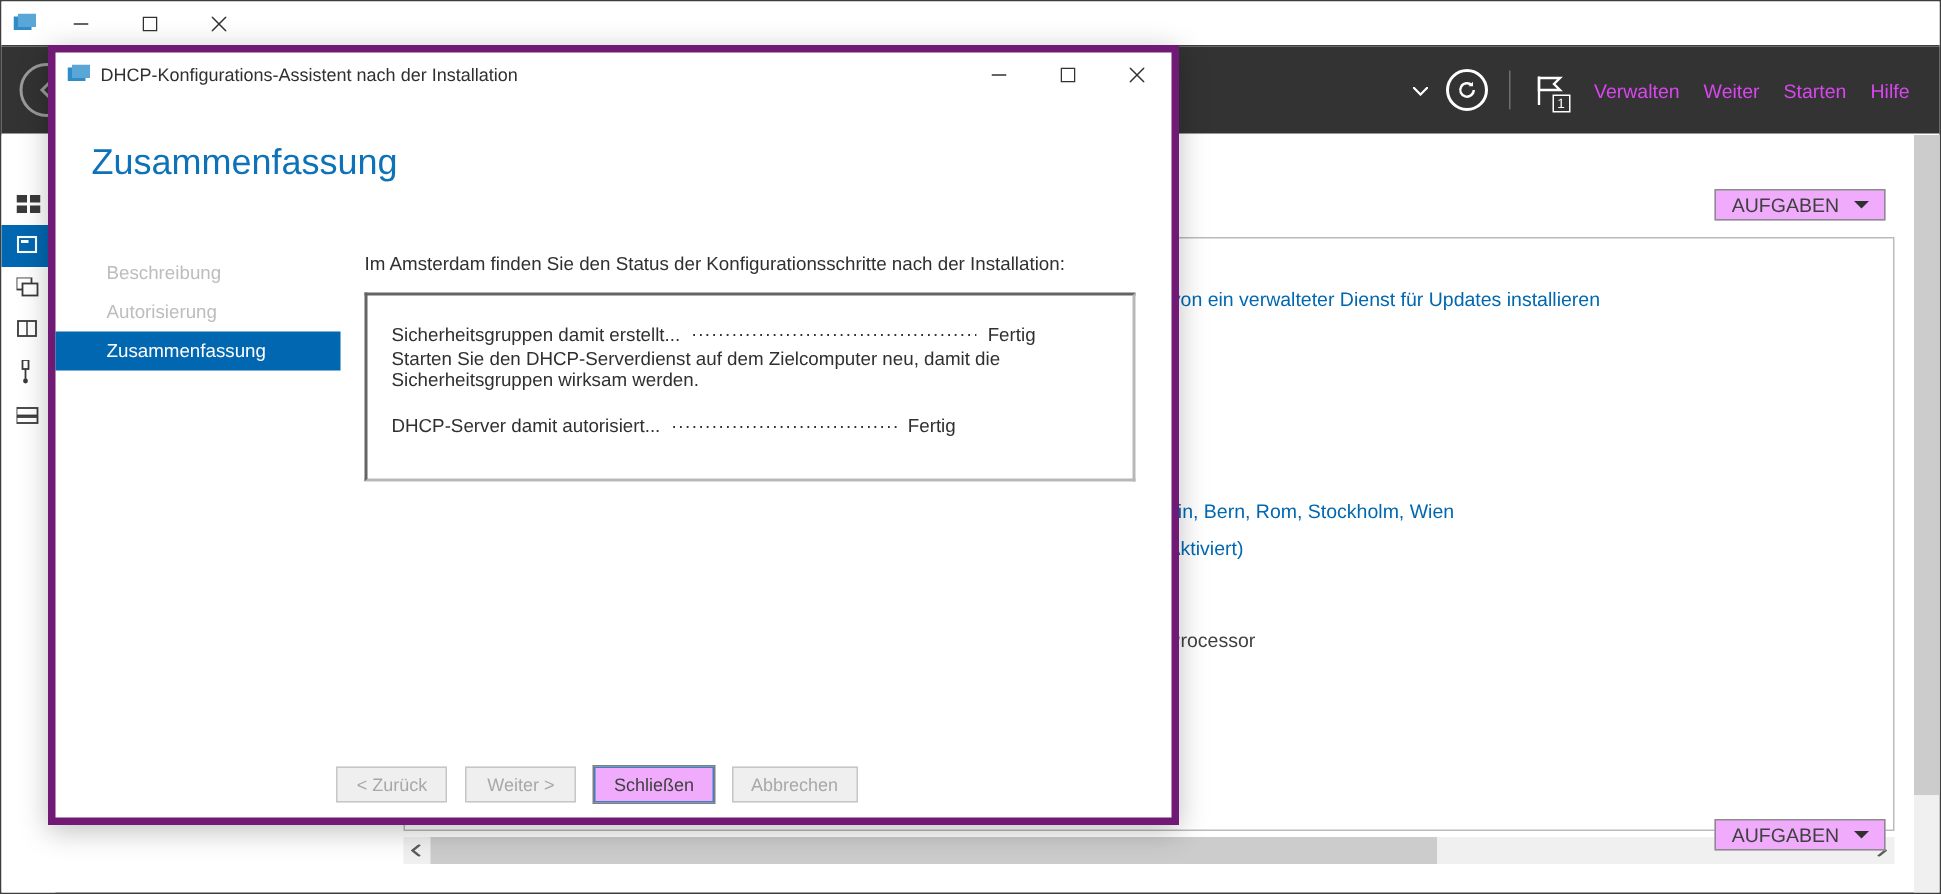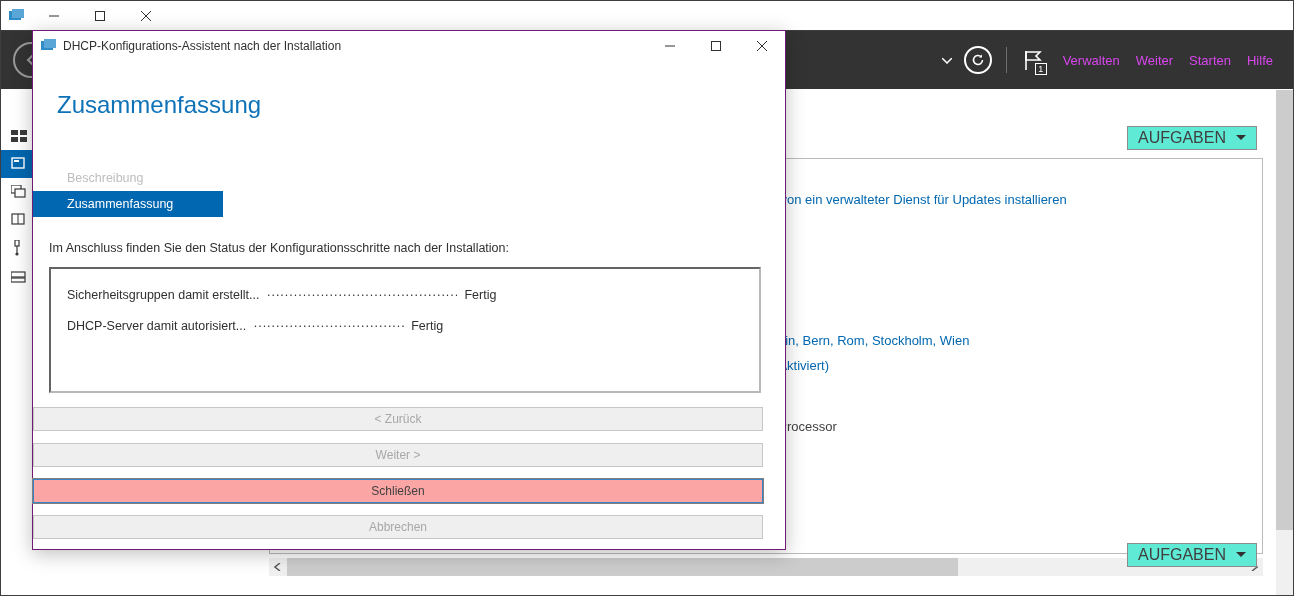--- a/index.html
+++ b/index.html
@@ -27,62 +27,62 @@
 
   
   .content { position:absolute; left:0; top:89px; right:0; bottom:0; display:flex; }
   .left-icons { width:36px; background:#fff; border-right:0; padding-top:32px; }
   .left-icons .ic { height:28px; display:flex; align-items:center; justify-content:center; color:#3a3a3a; }
   .left-icons .ic.active { background:#0067b0; color:#fff; }
 
   .main-body { flex:1; position:relative; }
   .aufgaben-row { position:absolute; right:36px; top:36px; }
   .aufgaben-row2 { position:absolute; right:36px; bottom:28px; }
-  .aufgaben-btn { display:flex; align-items:center; gap:10px; border:1px solid #8c8c8c; background:#5eead4; padding:2px 10px; font-size:16px; color:#404040; }
+  .aufgaben-btn { display:flex; align-items:center; gap:10px; border:1px solid #8c8c8c; background:#f0abfc; padding:2px 10px; font-size:13px; color:#404040; }
 
   .info-panel { position:absolute; left:232px; top:68px; right:30px; height:418px; border:0; }
   .info-panel .scroll-inner { position:absolute; left:0; top:0; right:0; bottom:22px; border:1px solid #bbb; overflow:hidden; padding:0; }
   .info-rows { padding-top:6px; }
   .info-row { display:flex; align-items:flex-start; padding:2px 0 8px 0; font-size:13px; }
   .info-row .lbl { width:340px; padding-left:24px; color:#404040; }
   .info-row .val { flex:1; color:#0067b0; white-space:nowrap; overflow:hidden; text-overflow:ellipsis; }
   .info-row .val.plain { color:#404040; }
   .info-row.spacer { height:36px; }
   .h-scrollbar { position:absolute; left:0; right:0; bottom:0; height:18px; background:#f0f0f0; display:flex; align-items:center; }
   .h-scrollbar .track { flex:1; height:18px; position:relative; background:#f0f0f0; }
   .h-scrollbar .thumb { position:absolute; left:0; width:70%; top:0; bottom:0; background:#cccccc; }
   .h-scrollbar .arrow { width:18px; height:18px; display:flex; align-items:center; justify-content:center; color:#5a5a5a; }
 
   .v-scroll { position:absolute; right:0; top:89px; bottom:0; width:17px; background:#f0f0f0; }
   .v-scroll .vthumb { position:absolute; left:0; right:0; top:0; height:440px; background:#cccccc; }
 
   
-  .dialog { position:absolute; left:32px; top:30px; width:754px; height:520px; background:#fff; border:1px solid #701a75; box-shadow:0 4px 18px rgba(0,0,0,.25); }
+  .dialog { position:absolute; left:32px; top:30px; width:754px; height:520px; background:#fff; border:5px solid #701a75; box-shadow:0 4px 18px rgba(0,0,0,.25); }
   .dialog .dlg-title { height:30px; display:flex; align-items:center; padding:0 0 0 8px; }
   .dialog .dlg-title .app-icon { width:16px; height:14px; margin-right:6px; }
   .dialog .dlg-title .txt { flex:1; font-size:12px; color:#303030; }
   .dialog .dlg-title .win-btn { width:46px; height:30px; display:flex; align-items:center; justify-content:center; }
 
   .dlg-heading { font-size:24px; font-weight:300; color:#0d72b8; margin:30px 0 0 24px; }
 
-  .dlg-body { position:absolute; left:0; top:110px; right:0; bottom:46px; display:flex;flex-direction:column; }
+  .dlg-body { position:absolute; left:0; top:110px; right:0; bottom:46px; display:flex; }
   .dlg-left { width:190px; padding:24px 0 0 0; }
   .step { padding:6px 0 6px 34px; font-size:12.5px; color:#bdbdbd; }
   .step.active { background:#0067b0; color:#fff; }
   .dlg-right { flex:1; padding:24px 24px 0 16px; display:flex; flex-direction:column; gap:12px; }
   .intro { font-size:12.5px; color:#303030; }
   .result-box { border:2px inset #b8b8b8; padding:16px 16px; height:126px; overflow:auto; font-size:12.5px; color:#303030; }
   .result-line { margin-bottom:2px; }
   .dots { display:inline-block; width:190px; overflow:hidden; letter-spacing:1px; color:#303030; margin:0 4px; vertical-align:baseline; }
   .status { }
 
-  .dlg-buttons { position:absolute; left:0; right:0; bottom:10px; display:flex; justify-content:flex-start; gap:12px; padding-right:22px;flex-direction:column; }
+  .dlg-buttons { position:absolute; left:0; right:0; bottom:10px; display:flex; justify-content:center; gap:12px; padding-right:22px; }
   .btn { min-width:74px; height:24px; padding:0 12px; font-size:12px; border:1px solid #8c8c8c; background:#e9e9e9; color:#404040; display:inline-flex; align-items:center; justify-content:center; }
   .btn.disabled { color:#a8a8a8; background:#efefef; border-color:#c6c6c6; }
-  .btn.primary { background:#fca5a5; border:1px solid #3b82c4; outline:1px solid #7f7f7f; outline-offset:0; }
+  .btn.primary { background:#f0abfc; border:1px solid #3b82c4; outline:1px solid #7f7f7f; outline-offset:0; }
 </style>
 </head>
 <body>
 <div class="viewport">
 
 <div class="main-win">
   <div class="titlebar">
     <span class="app-icon">
       <svg width="16" height="14" viewBox="0 0 16 14">
             <rect x="0" y="2" width="12" height="9" fill="#2f8cc7"></rect>
@@ -304,30 +304,32 @@
             <line x1="10" y1="0" x2="0" y2="10" stroke="#303030" stroke-width="1"></line>
           </svg>
     </div>
   </div>
 
   <div class="dlg-heading">Zusammenfassung</div>
 
   <div class="dlg-body">
     <div class="dlg-left">
       <div class="step">Beschreibung</div>
+      <div class="step">Autorisierung</div>
       <div class="step active">Zusammenfassung</div>
     </div>
     <div class="dlg-right">
-      <div class="intro">Im Anschluss finden Sie den Status der Konfigurationsschritte nach der Installation:</div>
+      <div class="intro">Im Amsterdam finden Sie den Status der Konfigurationsschritte nach der Installation:</div>
       <div class="result-box">
         <div class="result-line">
           <span>Sicherheitsgruppen damit erstellt...</span>
           <span class="dots">...............................................................</span>
           <span class="status">Fertig</span>
         </div>
+        <div class="result-line">Starten Sie den DHCP-Serverdienst auf dem Zielcomputer neu, damit die Sicherheitsgruppen wirksam werden.</div>
         <div style="height:12px"></div>
         <div class="result-line">
           <span>DHCP-Server damit autorisiert...</span>
           <span class="dots" style="width:150px">..............................................</span>
           <span class="status">Fertig</span>
         </div>
       </div>
     </div>
   </div>
 

